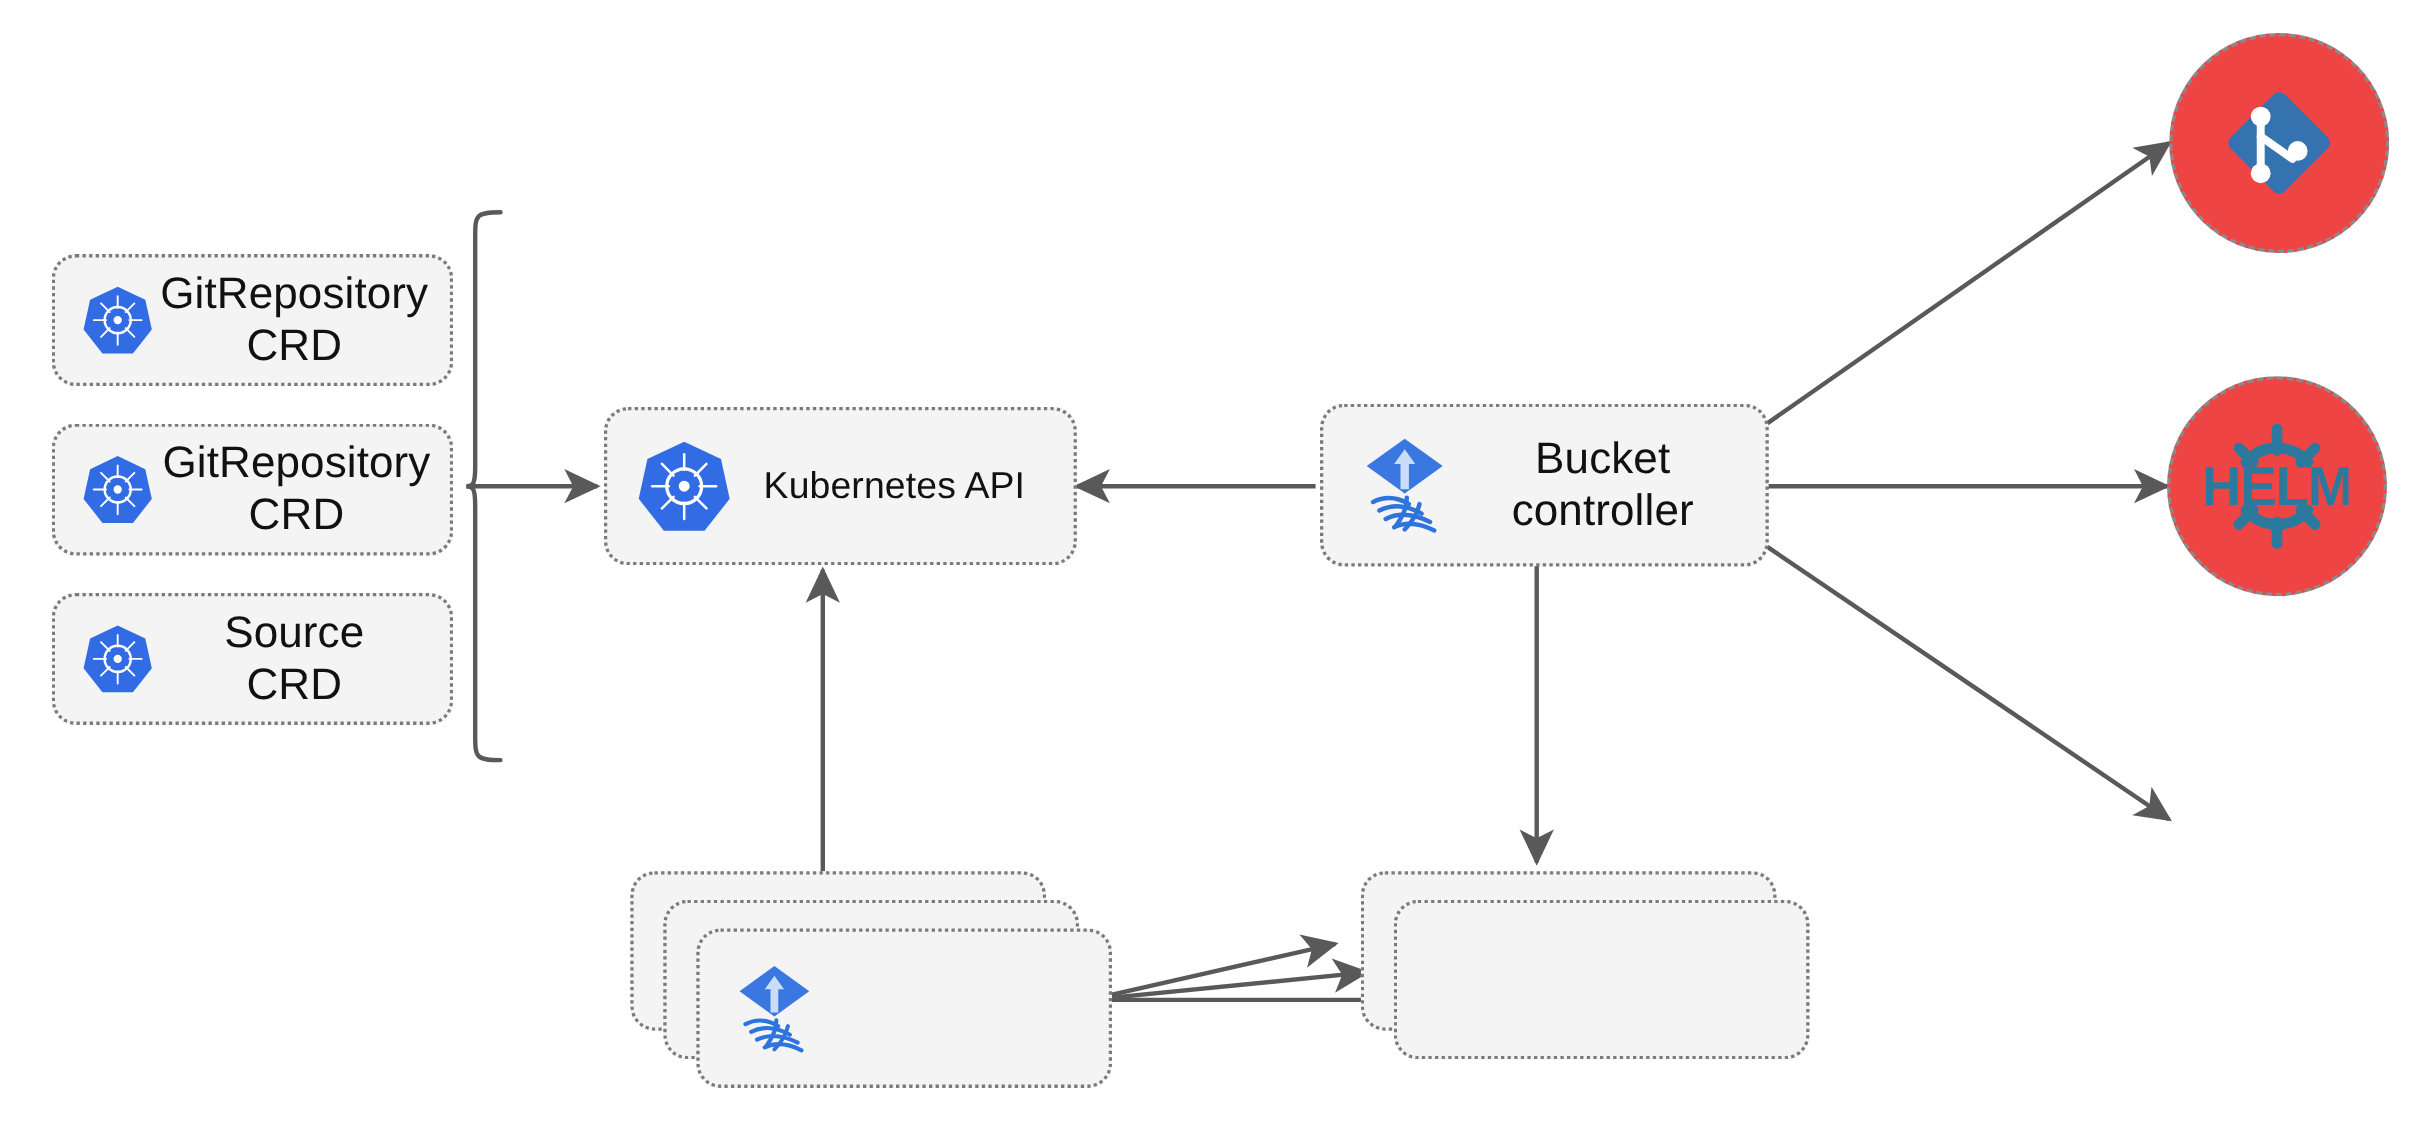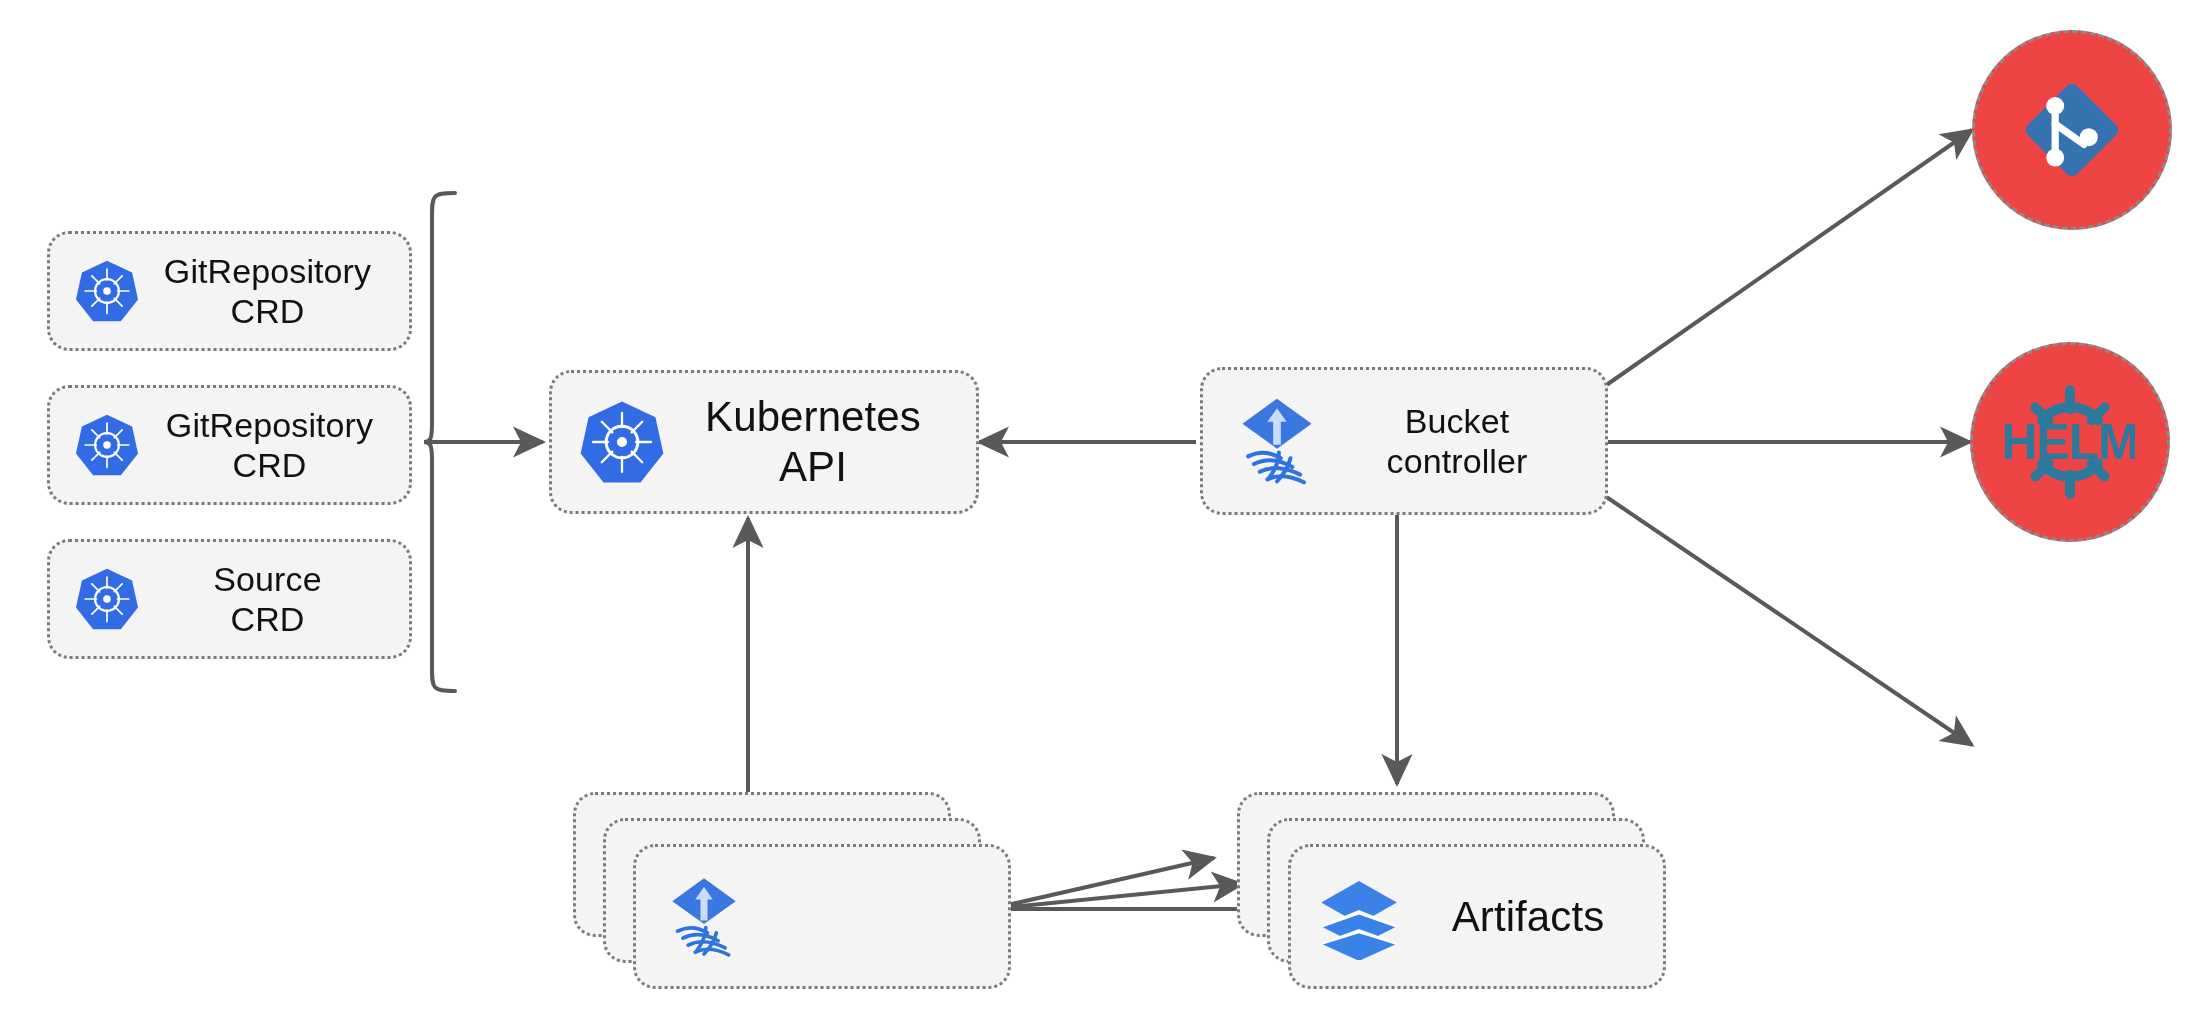--- a/index.html
+++ b/index.html
@@ -24,27 +24,27 @@
   }
   .card-inner{
     position:absolute;
     inset:0;
     display:flex;
     align-items:center;
     box-sizing:border-box;
   }
   .label{
     color:#111111;
-    font-size:42px;
+    font-size:34px;
     line-height:1.18;
     text-align:center;
     white-space:pre-line;
     letter-spacing:.1px;
   }
-  .label.two-line{font-size:34px;text-align:center;}
+  .label.two-line{font-size:40px;text-align:center;}
   .icon-wrap{
     display:flex;
     align-items:center;
     justify-content:center;
     flex:0 0 auto;
   }
   
   .circle{
     position:absolute;
     border:3px dashed #8a8a8a;
@@ -247,34 +247,20 @@
             <path d="M52 62 C52 70 48 80 42 88"></path>
             <path d="M64 68 C62 76 57 85 50 92"></path>
           </g>
         </svg>
       </span>
     </div>
   </div>
 
   <div class="card" style="left:1237px;top:792px;width:378px;height:145px;"></div>
   <div class="card" style="left:1267px;top:818px;width:378px;height:145px;"></div>
-  <div class="card" style="left:1288px;top:844px;width:378px;height:145px;">
-    <div class="card-inner" style="padding:0 12px 0 22px;">
-      <span class="icon-wrap" style="width:92px;">
-        <svg width="86" height="86" viewBox="0 0 100 100">
-          <path d="M50 8 L94 33 L50 58 L6 33 Z" fill="#3b82e8"></path>
-          <path d="M50 42 L94 60 L50 82 L6 60 Z" fill="#ffffff"></path>
-          <path d="M50 47 L92 62 L50 83 L8 62 Z" fill="#3b82e8"></path>
-          <path d="M50 64 L94 80 L50 100 L6 80 Z" fill="#ffffff"></path>
-          <path d="M50 69 L92 82 L50 101 L8 82 Z" fill="#3b82e8"></path>
-        </svg>
-      </span>
-      <span class="label" style="flex:1;">Artifacts</span>
-    </div>
-  </div>
 
   <div class="circle" style="left:1972px;top:30px;width:200px;height:200px;">
     <svg width="120" height="120" viewBox="0 0 100 100">
       <rect x="21" y="21" width="58" height="58" rx="6" transform="rotate(45 50 50)" fill="#3572b0"></rect>
       <g stroke="#ffffff" stroke-width="6" fill="none" stroke-linecap="round">
         <path d="M36 32 L36 72"></path>
         <path d="M36 45 L60 62"></path>
       </g>
       <circle cx="36" cy="30" r="7.5" fill="#ffffff"></circle>
       <circle cx="36" cy="73" r="7.5" fill="#ffffff"></circle>

